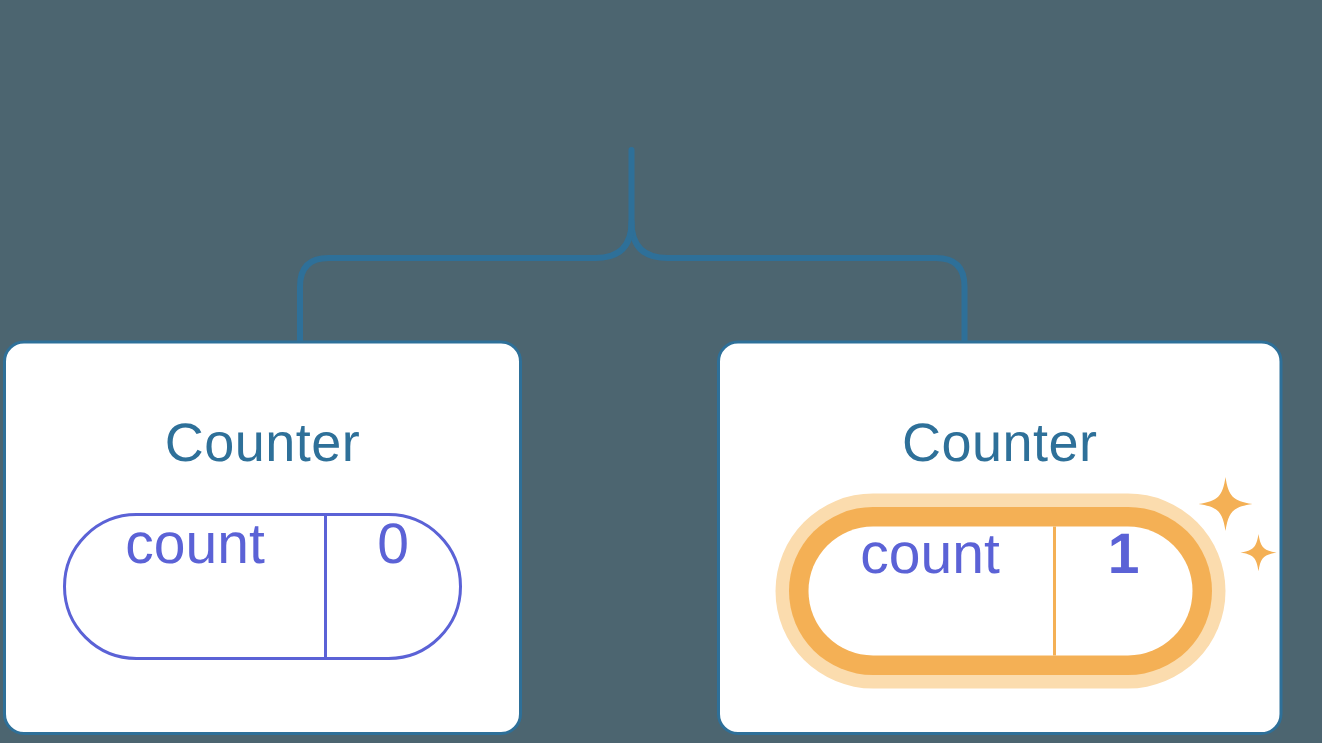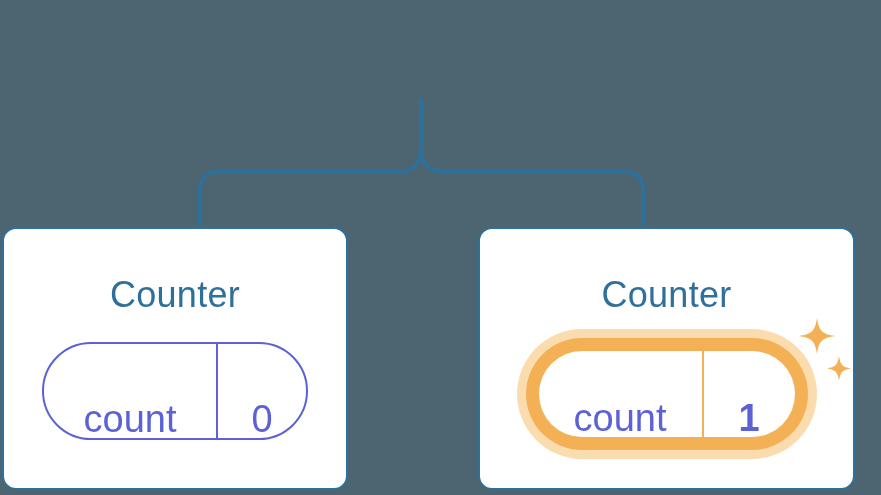--- a/index.html
+++ b/index.html
@@ -90,21 +90,21 @@
     box-sizing: border-box;
     background: #ffffff;
   }
   .pill.plain {
     width: 266px;
     height: 98px;
     border: 2px solid #5b62d6;
   }
   .pill .cell {
     display: flex;
-    align-items: flex-end;
+    align-items: flex-start;
     justify-content: center;
     box-sizing: border-box;
   }
   .pill.plain .cell-key {
     width: 174px;
     border-right: 2px solid #5b62d6;
   }
   .pill.plain .cell-val {
     width: 88px;
   }

